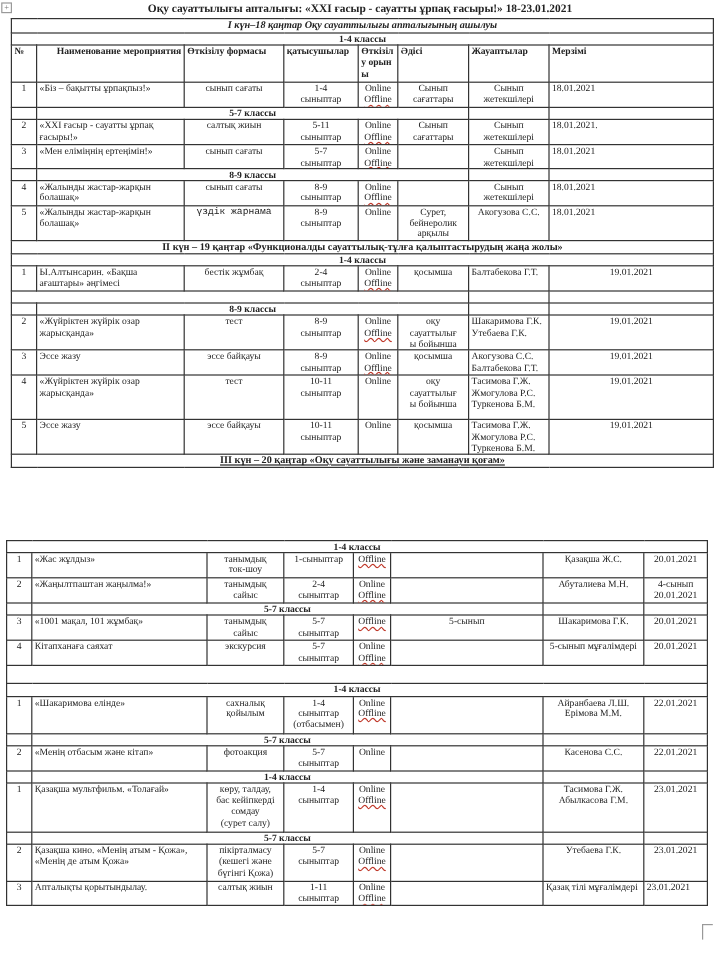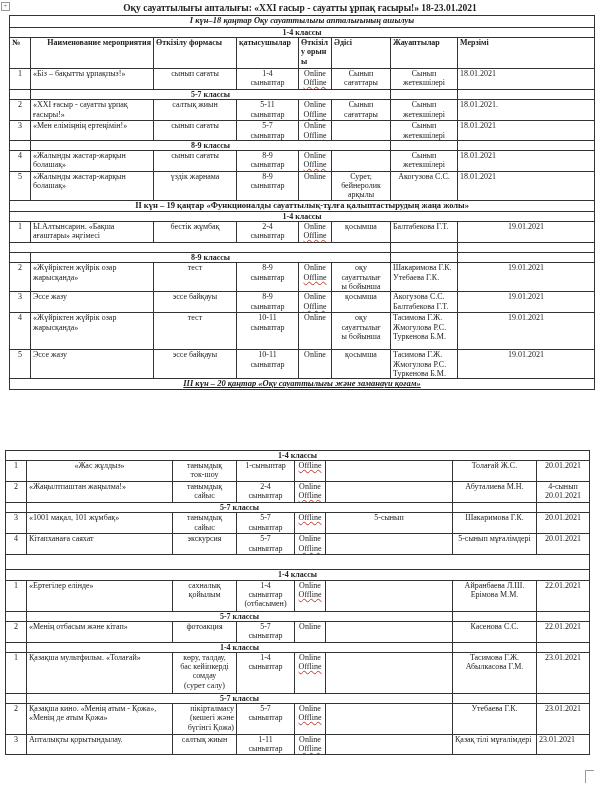--- a/index.html
+++ b/index.html
@@ -185,21 +185,21 @@
           <span class="ln">18.01.2021</span>
         </td>
       </tr>
       <tr>
         <td class="c" style="height: 28px;">
           <span class="ln">5</span>
         </td>
         <td style="height: 28px;">
           <span class="ln">«Жалынды жастар-жарқын болашақ»</span>
         </td>
-        <td class="c" style="height: 28px;">
+        <td class="c" style="height: 28px; font-family: Liberation Mono, monospace;">
           <span class="ln">үздік жарнама</span>
         </td>
         <td class="c" style="height: 28px;">
           <span class="ln">8-9</span>
           <span class="ln">сыныптар</span>
         </td>
         <td class="c" style="height: 28px;">
           <span class="ln">Online</span>
         </td>
         <td class="c" style="height: 28px;">
@@ -377,21 +377,21 @@
         <td style="height: 28px;">
           <span class="ln">Тасимова Г.Ж.</span>
           <span class="ln">Жмогулова Р.С.</span>
           <span class="ln">Туркенова Б.М.</span>
         </td>
         <td class="c" style="height: 28px;">
           <span class="ln">19.01.2021</span>
         </td>
       </tr>
       <tr class="day">
-        <td colspan="8" style="height: 10px; font-style: italic;"><span class="day-u">III күн – 20 қаңтар  «Оқу сауаттылығы және заманауи қоғам»</span></td>
+        <td colspan="8" style="height: 10px;"><span class="day-u">III күн – 20 қаңтар  «Оқу сауаттылығы және заманауи қоғам»</span></td>
       </tr>
     </tbody>
 </table>
 
 <table id="t2" style="left:5px; top:450px; width:584px;">
   <colgroup>
     <col style="width:21px">
       <col style="width:146px">
       <col style="width:64px">
       <col style="width:58px">
@@ -403,36 +403,36 @@
   <tbody id="t2body">
       <tr class="sec">
         <td class="c" colspan="8" style="height: 9px;">
           <span class="ln">1-4 классы</span>
         </td>
       </tr>
       <tr>
         <td class="c" style="height: 20px;">
           <span class="ln">1</span>
         </td>
-        <td style="height: 20px; text-align: center;">
+        <td style="height: 20px;">
           <span class="ln">«Жас жұлдыз»</span>
         </td>
         <td class="c" style="height: 20px;">
           <span class="ln">танымдық</span>
           <span class="ln">ток-шоу</span>
         </td>
         <td class="c" style="height: 20px;">
           <span class="ln">1-сыныптар</span>
         </td>
         <td class="c" style="height: 20px;">
           <span class="ln offl">Offline</span>
         </td>
         <td class="c" style="height: 20px;"></td>
         <td class="c" style="height: 20px;">
-          <span class="ln">Толағай Ж.С.</span>
+          <span class="ln">Қазақша Ж.С.</span>
         </td>
         <td class="c" style="height: 20px;">
           <span class="ln">20.01.2021</span>
         </td>
       </tr>
       <tr>
         <td class="c" style="height: 20px;">
           <span class="ln">2</span>
         </td>
         <td style="height: 20px;">
@@ -527,21 +527,21 @@
       <tr class="sec">
         <td class="c" colspan="8" style="height: 9px;">
           <span class="ln">1-4 классы</span>
         </td>
       </tr>
       <tr>
         <td class="c" style="height: 30px;">
           <span class="ln">1</span>
         </td>
         <td style="height: 30px;">
-          <span class="ln">«Ертегілер елінде»</span>
+          <span class="ln">«Шакаримова елінде»</span>
         </td>
         <td class="c" style="height: 30px;">
           <span class="ln">сахналық</span>
           <span class="ln">қойылым</span>
         </td>
         <td class="c" style="height: 30px;">
           <span class="ln">1-4</span>
           <span class="ln">сыныптар</span>
           <span class="ln">(отбасымен)</span>
         </td>
@@ -637,21 +637,21 @@
         <td colspan="1" style="height: 9px;"></td>
         <td colspan="1" style="height: 9px;"></td>
       </tr>
       <tr>
         <td class="c" style="height: 30px;">
           <span class="ln">2</span>
         </td>
         <td style="height: 30px;">
           <span class="ln">Қазақша кино. «Менің атым - Қожа», «Менің де атым Қожа»</span>
         </td>
-        <td class="c" style="height: 30px; text-align: right;">
+        <td class="c" style="height: 30px;">
           <span class="ln">пікірталмасу</span>
           <span class="ln">(кешегі және</span>
           <span class="ln">бүгінгі Қожа)</span>
         </td>
         <td class="c" style="height: 30px;">
           <span class="ln">5-7</span>
           <span class="ln">сыныптар</span>
         </td>
         <td class="c" style="height: 30px;">
           <span class="ln">Online</span>

